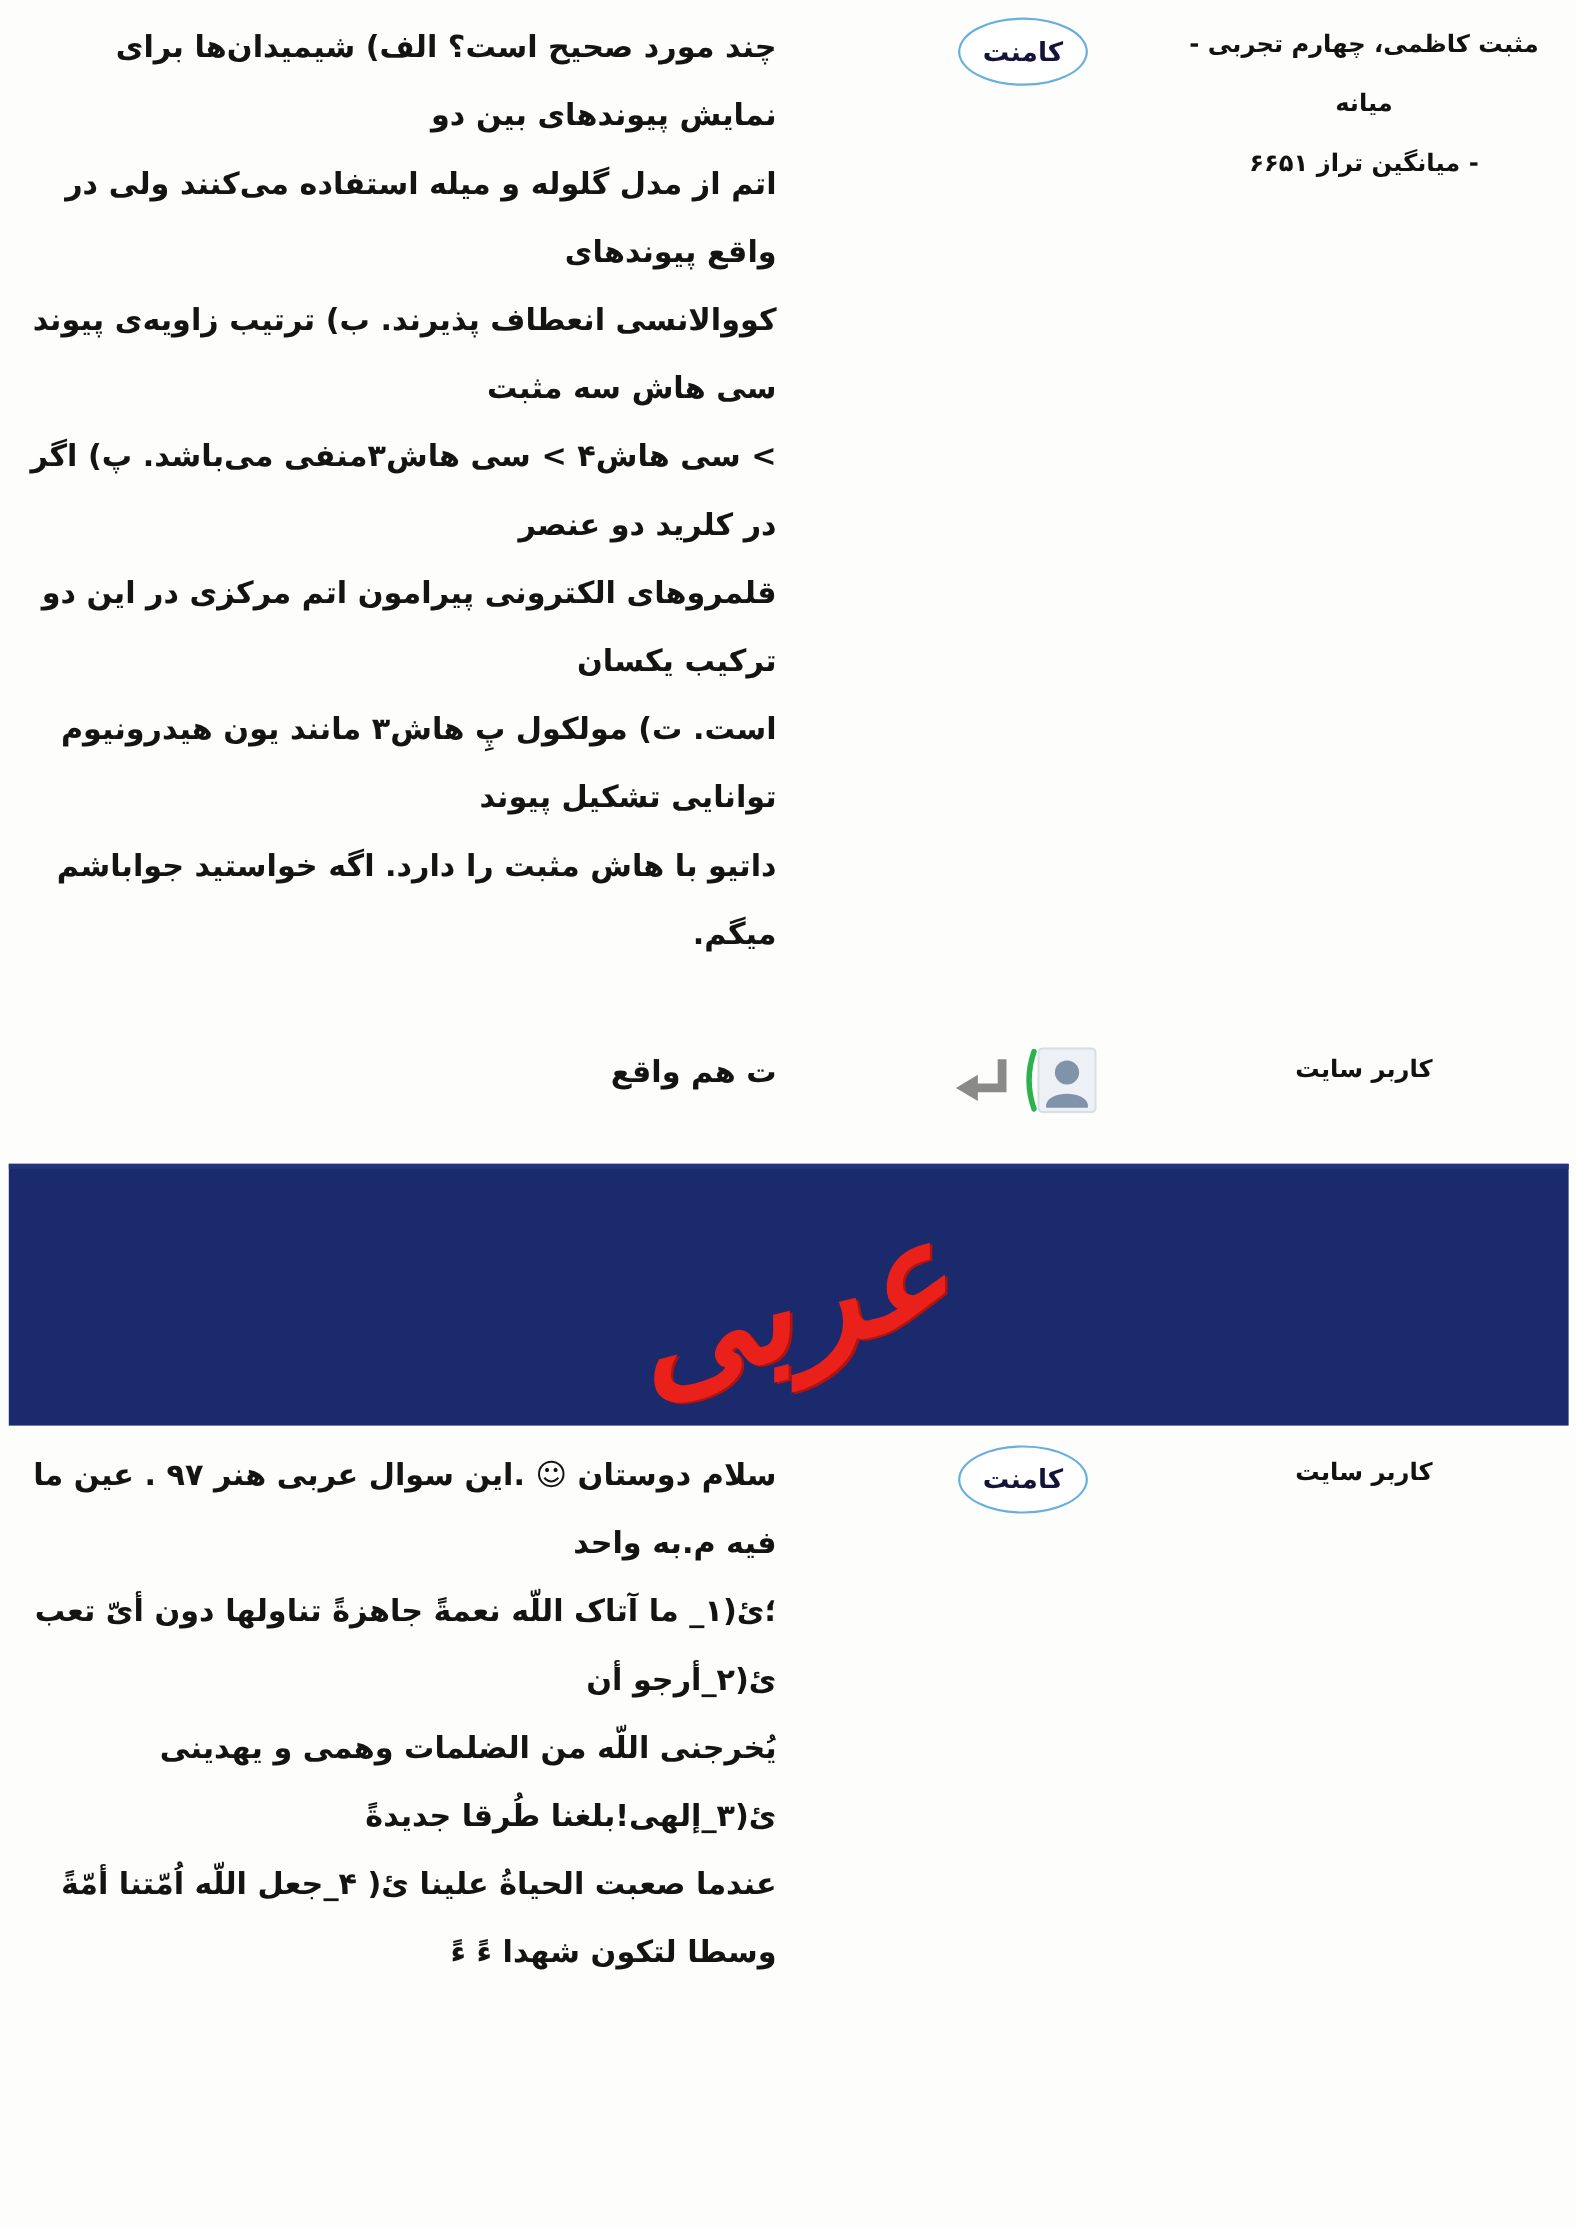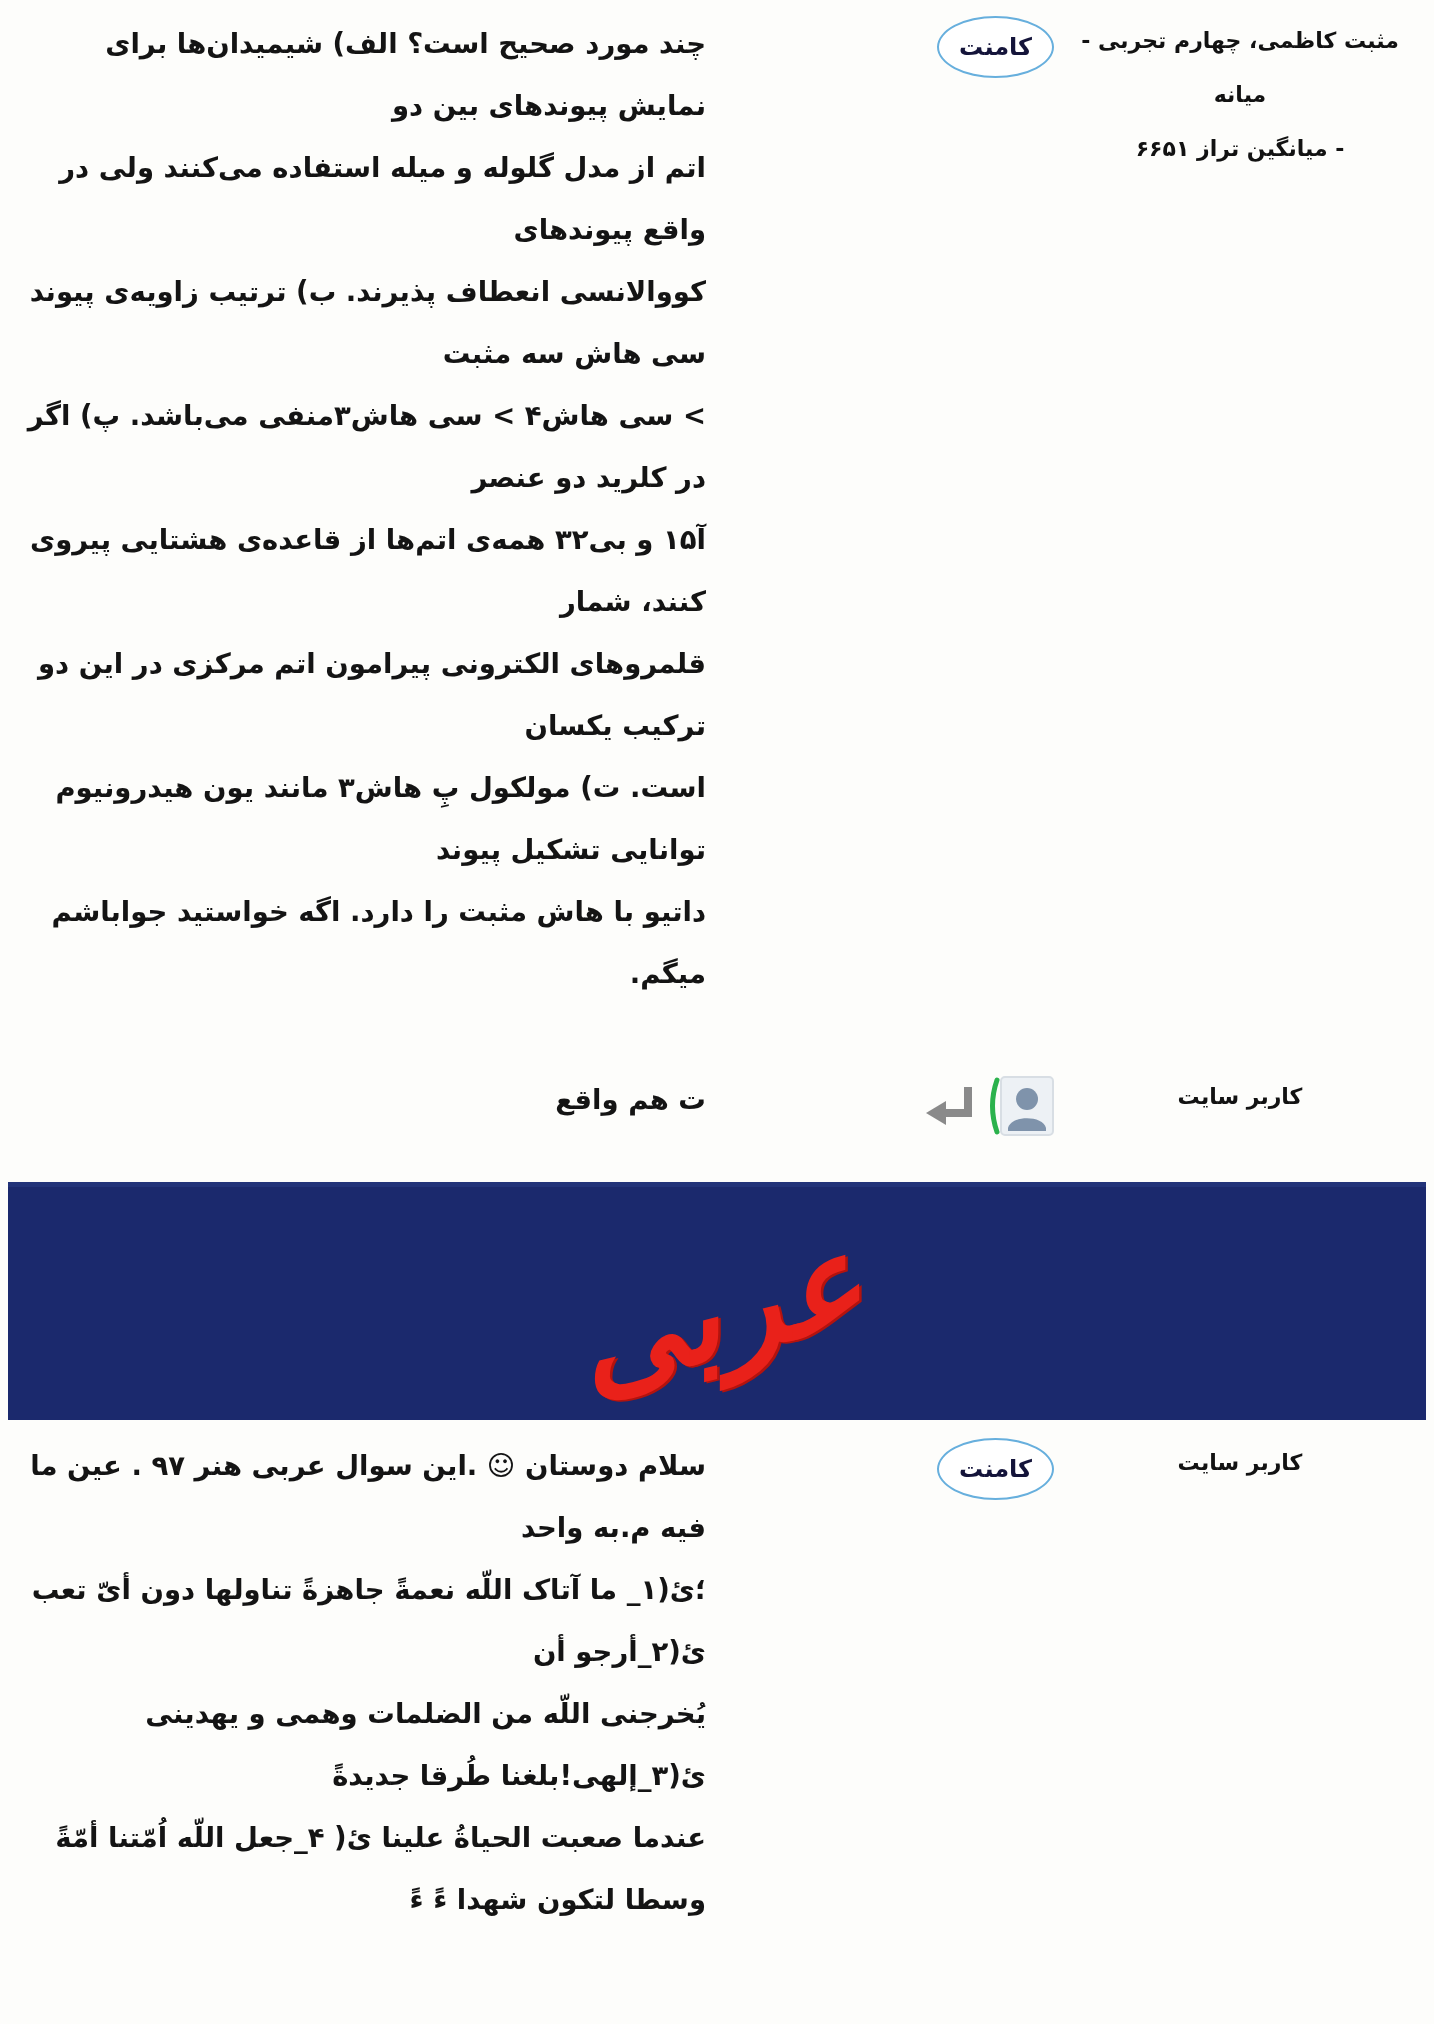--- a/index.html
+++ b/index.html
@@ -17,21 +17,21 @@
 
   .author {
     text-align: center;
     font-size: 22px;
     font-weight: 700;
     color: #121212;
     line-height: 54px;
     padding-top: 2px;
   }
 
-  .mid { display: flex; justify-content: flex-start; align-items: flex-start; padding-top: 4px; }
+  .mid { display: flex; justify-content: center; align-items: flex-start; padding-top: 4px; }
 
   .badge {
     border: 2px solid #67afdd;
     border-radius: 50%;
     background: #ffffff;
     min-width: 100px;
     height: 62px;
     padding: 0 20px;
     display: inline-flex;
     align-items: center;
@@ -91,21 +91,20 @@
       <div>- میانگین تراز ۶۶۵۱</div>
     </div>
     <div class="mid">
       <span class="badge">کامنت</span>
     </div>
     <div class="bodytxt">
       <p>چند مورد صحیح است؟ الف) شیمیدان‌ها برای نمایش پیوندهای بین دو</p>
       <p>اتم از مدل گلوله و میله استفاده می‌کنند ولی در واقع پیوندهای</p>
       <p>کووالانسی انعطاف پذیرند. ب) ترتیب زاویه‌ی پیوند سی هاش سه مثبت</p>
       <p>&gt; سی هاش۴ &gt; سی هاش۳منفی می‌باشد. پ) اگر در کلرید دو عنصر</p>
-      <p>آ۱۵ و بی۳۲ همه‌ی اتم‌ها از قاعده‌ی هشتایی پیروی کنند، شمار</p>
       <p>قلمروهای الکترونی پیرامون اتم مرکزی در این دو ترکیب یکسان</p>
       <p>است. ت) مولکول پِ هاش۳ مانند یون هیدرونیوم توانایی تشکیل پیوند</p>
       <p>داتیو با هاش مثبت را دارد. اگه خواستید جواباشم میگم.</p>
     </div>
   </section>
 
   <section class="row b1">
     <div class="author">
       <div>کاربر سایت</div>
     </div>

